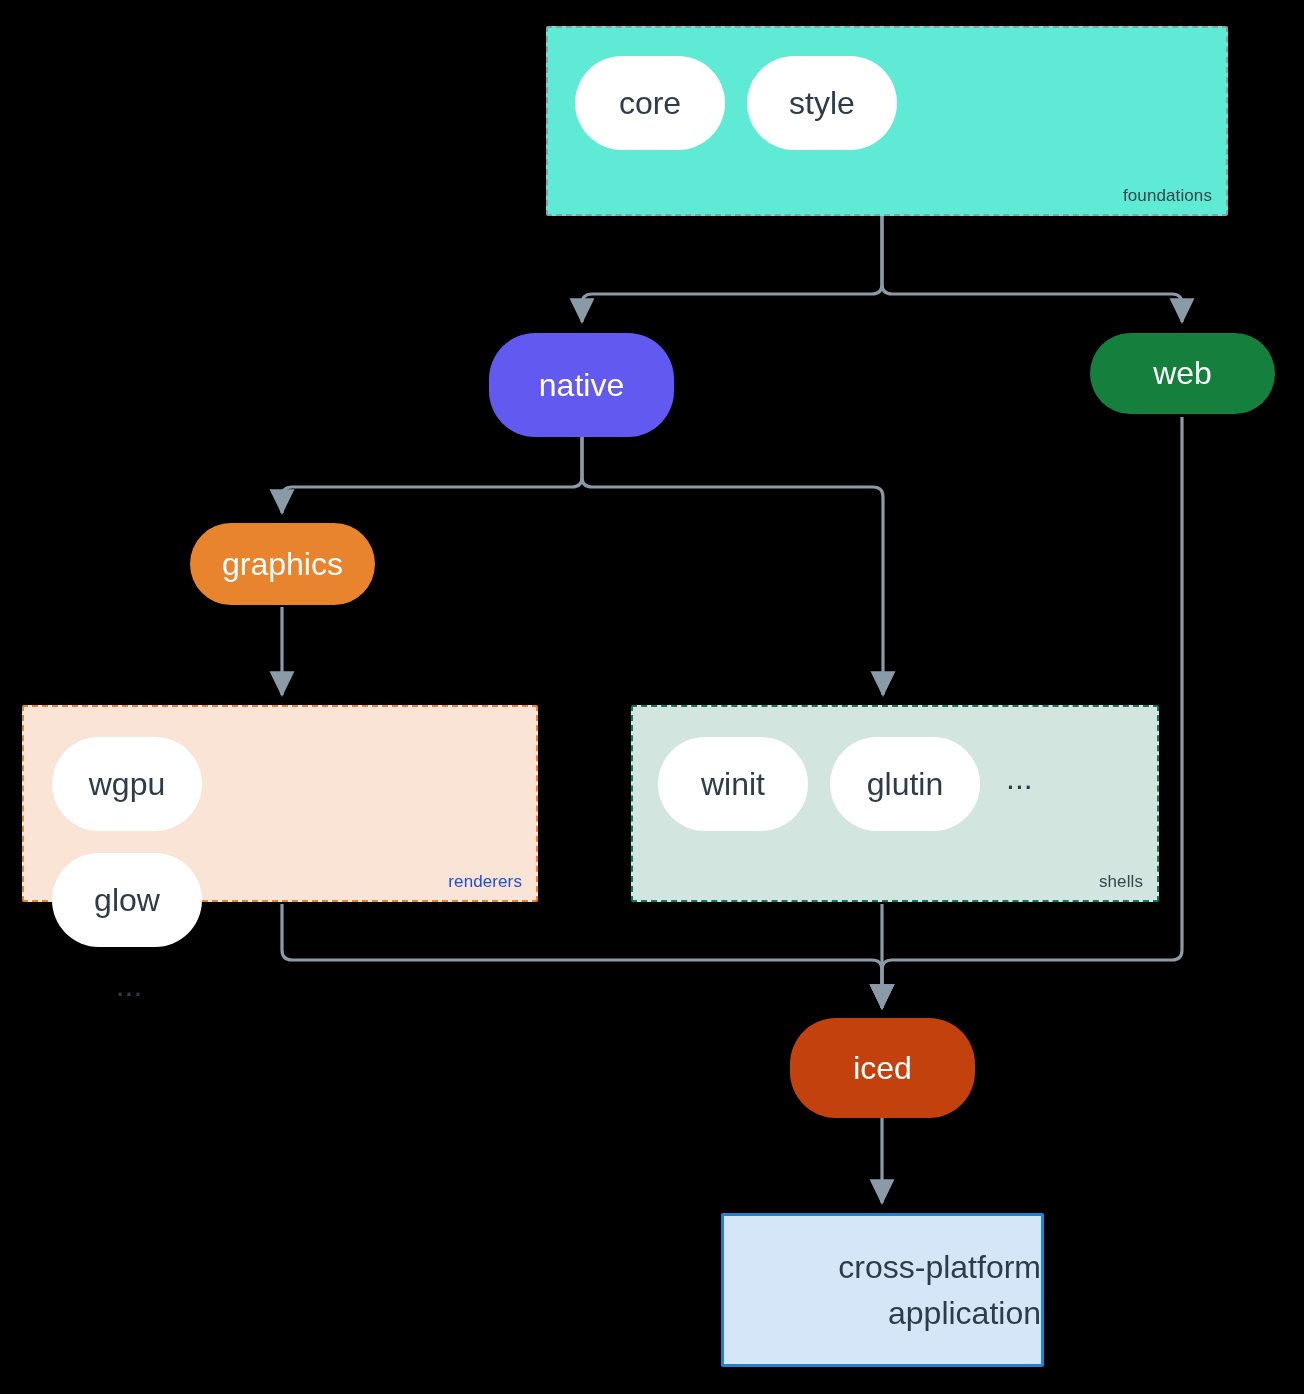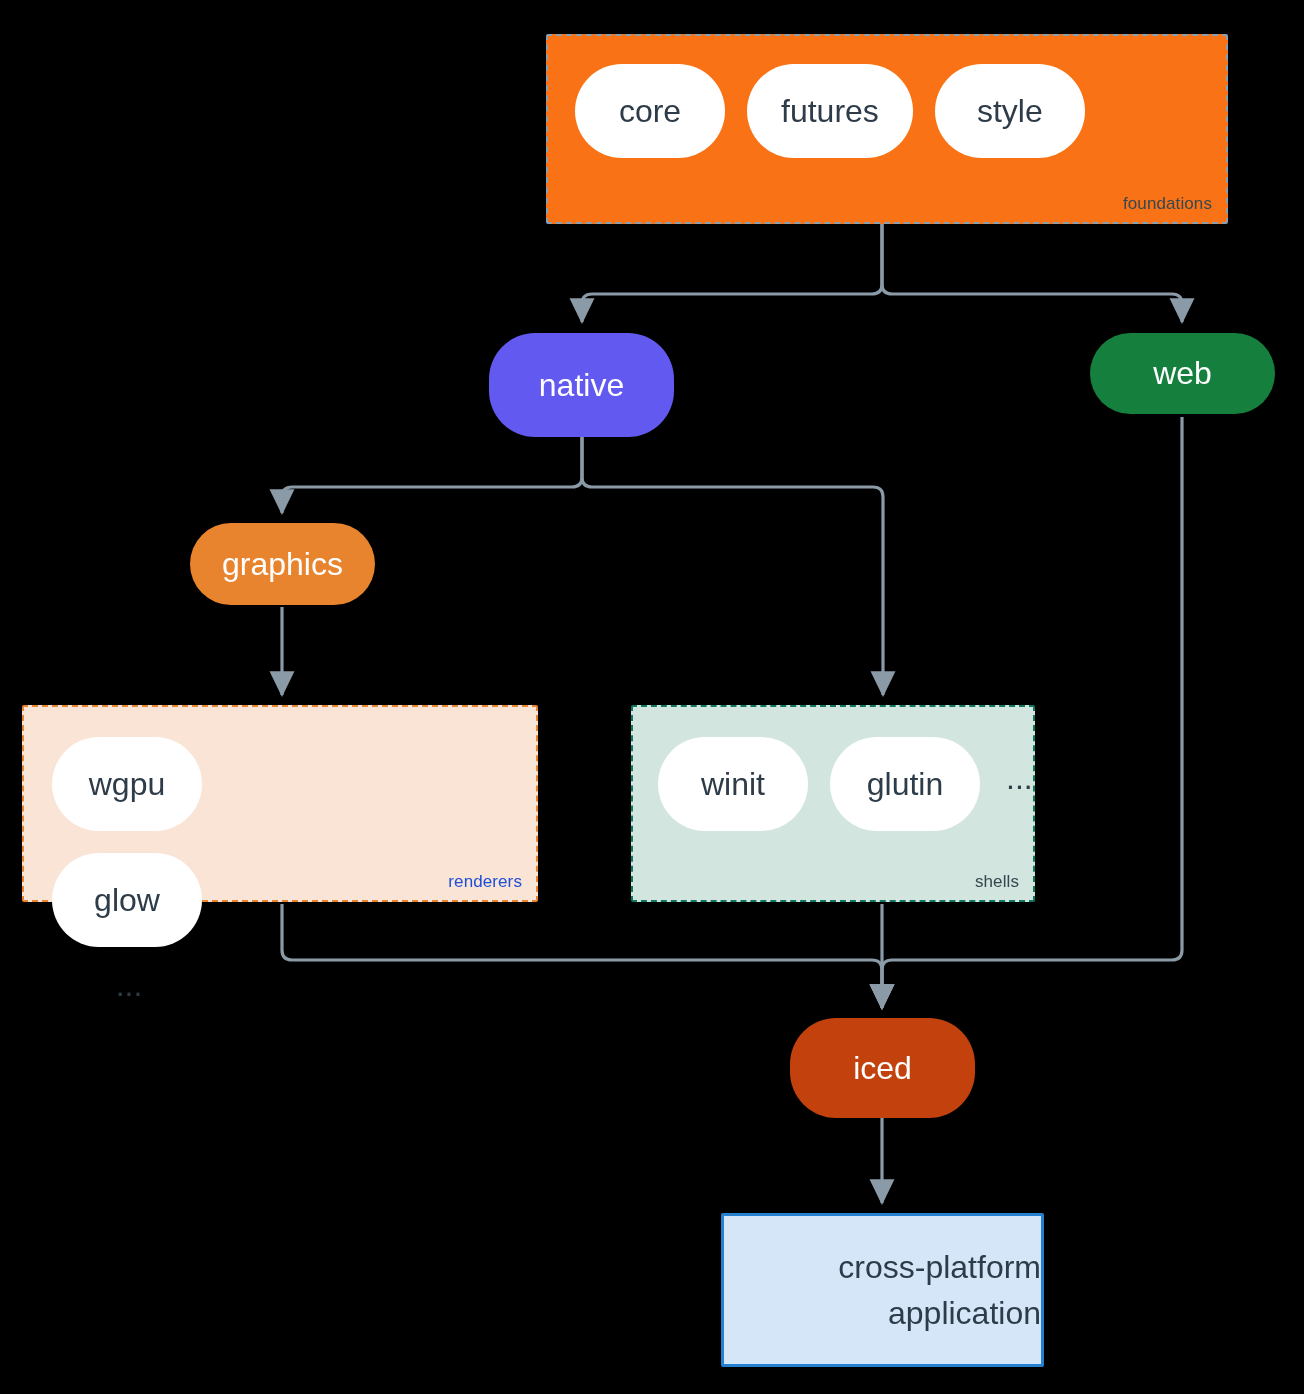--- a/index.html
+++ b/index.html
@@ -42,41 +42,41 @@
   }
   .group-items {
     position: absolute;
     left: 0; top: 0;
     display: flex;
     align-items: center;
     gap: 22px;
   }
 
   #group-foundations {
-    left: 546px; top: 34px;
+    left: 546px; top: 26px;
     width: 682px; height: 190px;
-    background: #f97316;
+    background: #5eead4;
     border-color: #8aa0ad;
     border-radius: 2px;
   }
   #group-foundations .group-items { left: 27px; top: 28px; }
 
   #group-renderers {
     left: 22px; top: 705px;
     width: 516px; height: 197px;
     background: #fae4d6;
     border-color: #e8832e;
     border-radius: 2px;
   }
   #group-renderers .group-items { left: 28px; top: 30px; flex-direction: column; }
   #group-renderers .group-label { color: #1d4ed8; }
 
   #group-shells {
     left: 631px; top: 705px;
-    width: 404px; height: 197px;
+    width: 528px; height: 197px;
     background: #d3e5df;
     border-color: #0f7862;
     border-radius: 2px;
     text-align: center;
   }
   #group-shells .group-items { left: 25px; top: 30px; }
 
   
   .chip {
     box-sizing: border-box;
@@ -177,21 +177,20 @@
     <path d="M882,904 L882,1008" fill="none" stroke="#8b9aa7" stroke-width="3.2" marker-end="url(#arrowhead)"></path>
 
     <path d="M1182,417 L1182,950 Q1182,960 1172,960 L892,960 Q882,960 882,970 L882,1008" fill="none" stroke="#8b9aa7" stroke-width="3.2" marker-end="url(#arrowhead)"></path>
 
     <path d="M882,1102 L882,1203" fill="none" stroke="#8b9aa7" stroke-width="3.2" marker-end="url(#arrowhead)"></path>
   </svg>
 
   <div class="group" id="group-foundations">
     <div class="group-items">
       <div class="chip">core</div>
-      <div class="chip">futures</div>
       <div class="chip">style</div>
     </div>
     <div class="group-label">foundations</div>
   </div>
 
   <div class="group" id="group-renderers">
     <div class="group-items">
       <div class="chip">wgpu</div>
       <div class="chip">glow</div>
       <div class="ellipsis">...</div>

